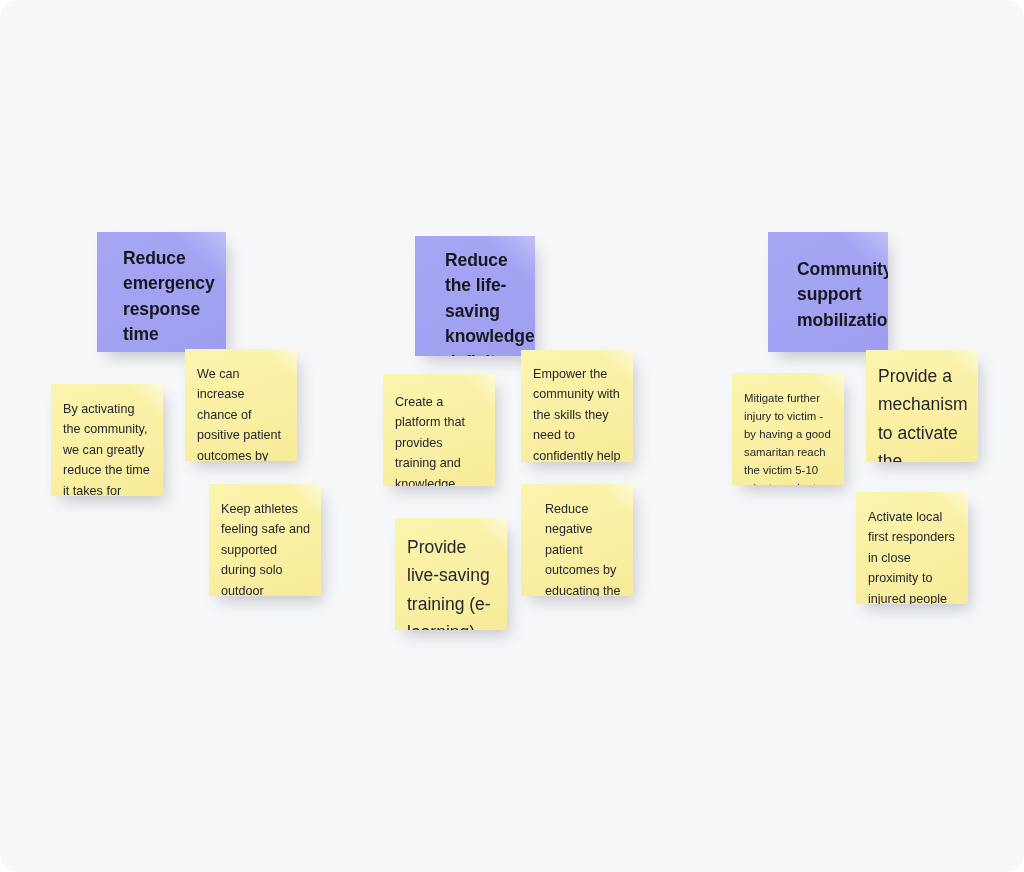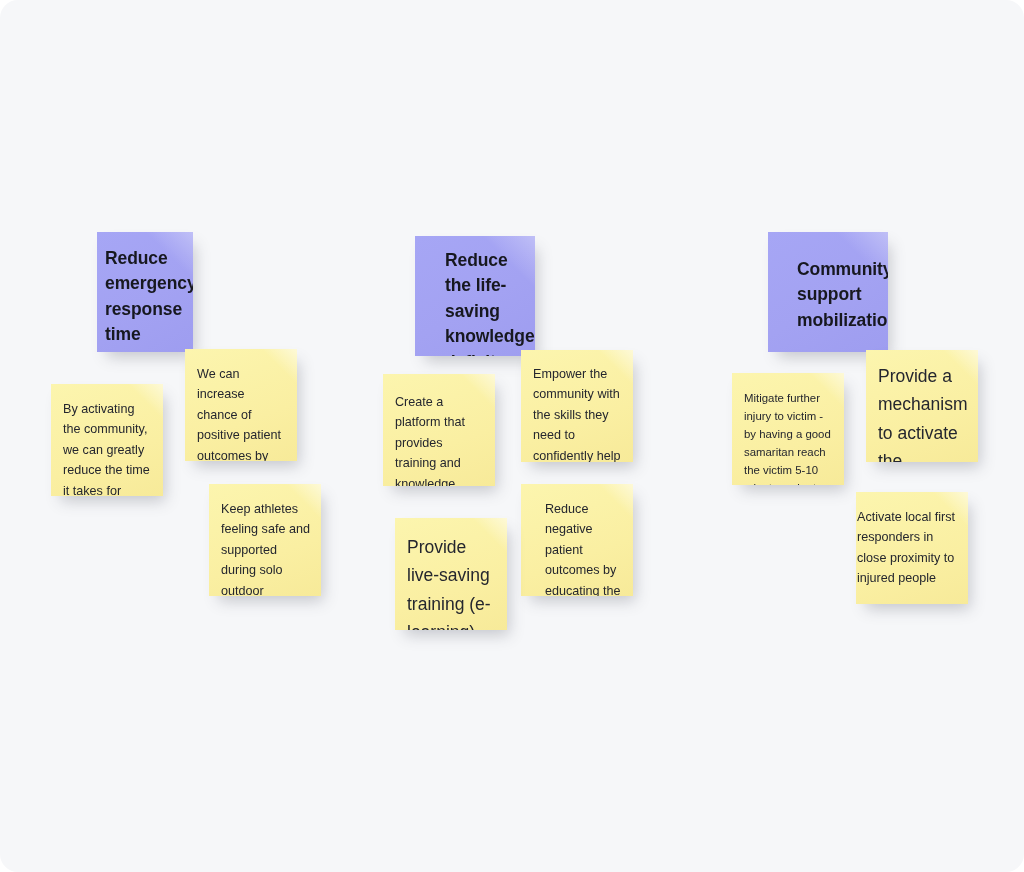--- a/index.html
+++ b/index.html
@@ -58,21 +58,21 @@
   }
   
   .sz-sm .note-text  { font-size: 11.4px; line-height: 1.58; }
   .sz-md .note-text  { font-size: 12.6px; line-height: 1.62; }
   .sz-lg .note-text  { font-size: 17.5px; line-height: 1.62; }
 </style>
 </head>
 <body>
 
 <div id="canvas" style="background: rgb(246, 247, 249);">
-    <div class="note purple" style="left: 97px; top: 232px; width: 96px; height: 120px; padding: 14px 12px 10px 8px;">
+    <div class="note purple" style="left: 97px; top: 232px; width: 129px; height: 120px; padding: 14px 12px 10px 26px;">
       <span class="note-text">Reduce emergency response time</span>
     </div>
     <div class="note yellow sz-md" style="left: 51px; top: 384px; width: 112px; height: 112px; padding: 15px 10px 10px 12px;">
       <span class="note-text">By activating the community, we can greatly reduce the time it takes for someone to get assistance</span>
     </div>
     <div class="note yellow sz-md" style="left: 185px; top: 349px; width: 112px; height: 112px; padding: 15px 10px 10px 12px;">
       <span class="note-text">We can increase chance of positive patient outcomes by reducing response time</span>
     </div>
     <div class="note yellow sz-md" style="left: 209px; top: 484px; width: 112px; height: 112px; padding: 15px 10px 10px 12px;">
       <span class="note-text">Keep athletes feeling safe and supported during solo outdoor exercise</span>
@@ -94,16 +94,16 @@
     </div>
     <div class="note purple" style="left: 768px; top: 232px; width: 120px; height: 120px; padding: 25px 10px 10px 29px;">
       <span class="note-text">Community support mobilization</span>
     </div>
     <div class="note yellow sz-sm" style="left: 732px; top: 373px; width: 112px; height: 112px; padding: 16px 8px 8px 12px;">
       <span class="note-text">Mitigate further injury to victim - by having a good samaritan reach the victim 5-10 minutes prior to EMS</span>
     </div>
     <div class="note yellow sz-lg" style="left: 866px; top: 350px; width: 112px; height: 112px; padding: 12px 8px 8px 12px;">
       <span class="note-text">Provide a mechanism to activate the community for their support</span>
     </div>
-    <div class="note yellow sz-md" style="left: 856px; top: 492px; width: 112px; height: 112px; padding: 15px 8px 8px 1px;">
+    <div class="note yellow sz-md" style="left: 856px; top: 492px; width: 112px; height: 112px; padding: 15px 8px 8px 12px;">
       <span class="note-text">Activate local first responders in close proximity to injured people</span>
     </div>
   </div>
 
 </body></html>

